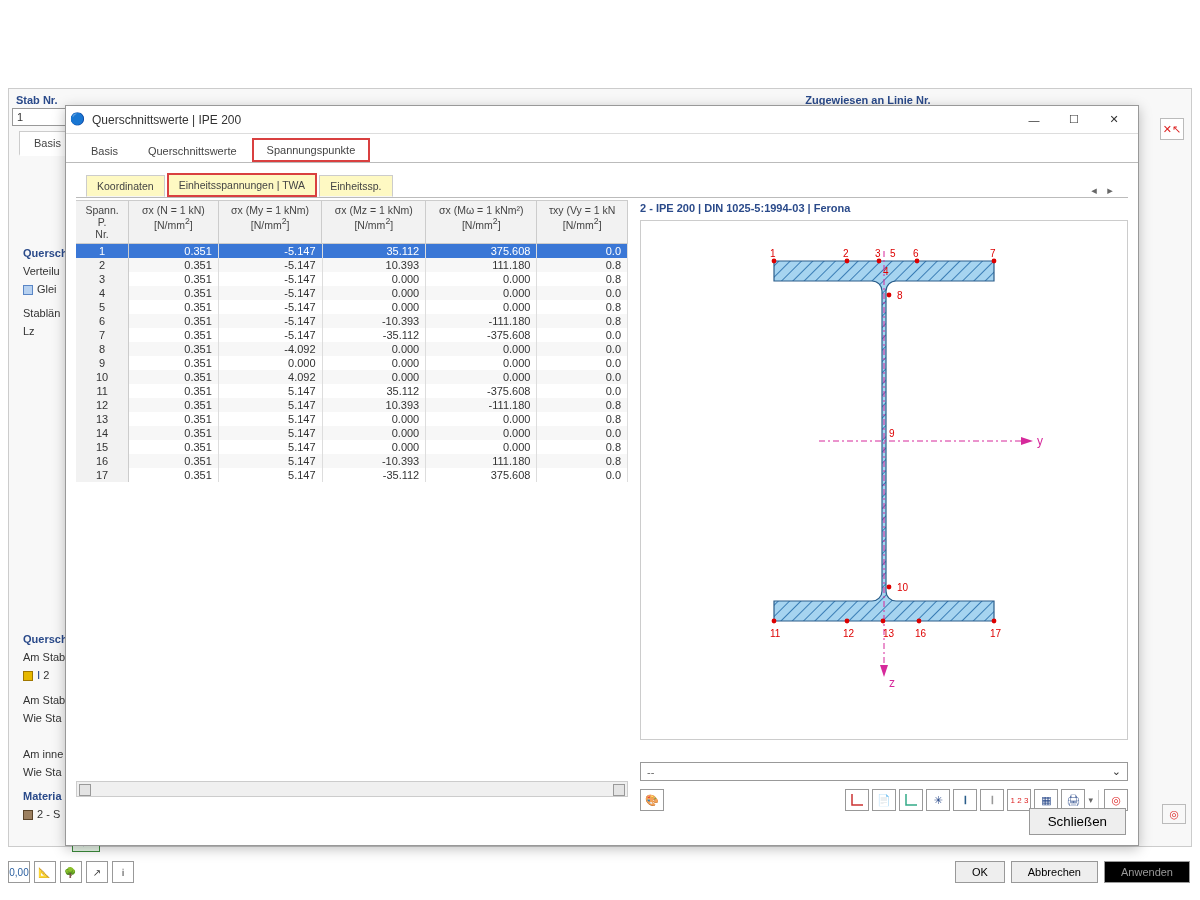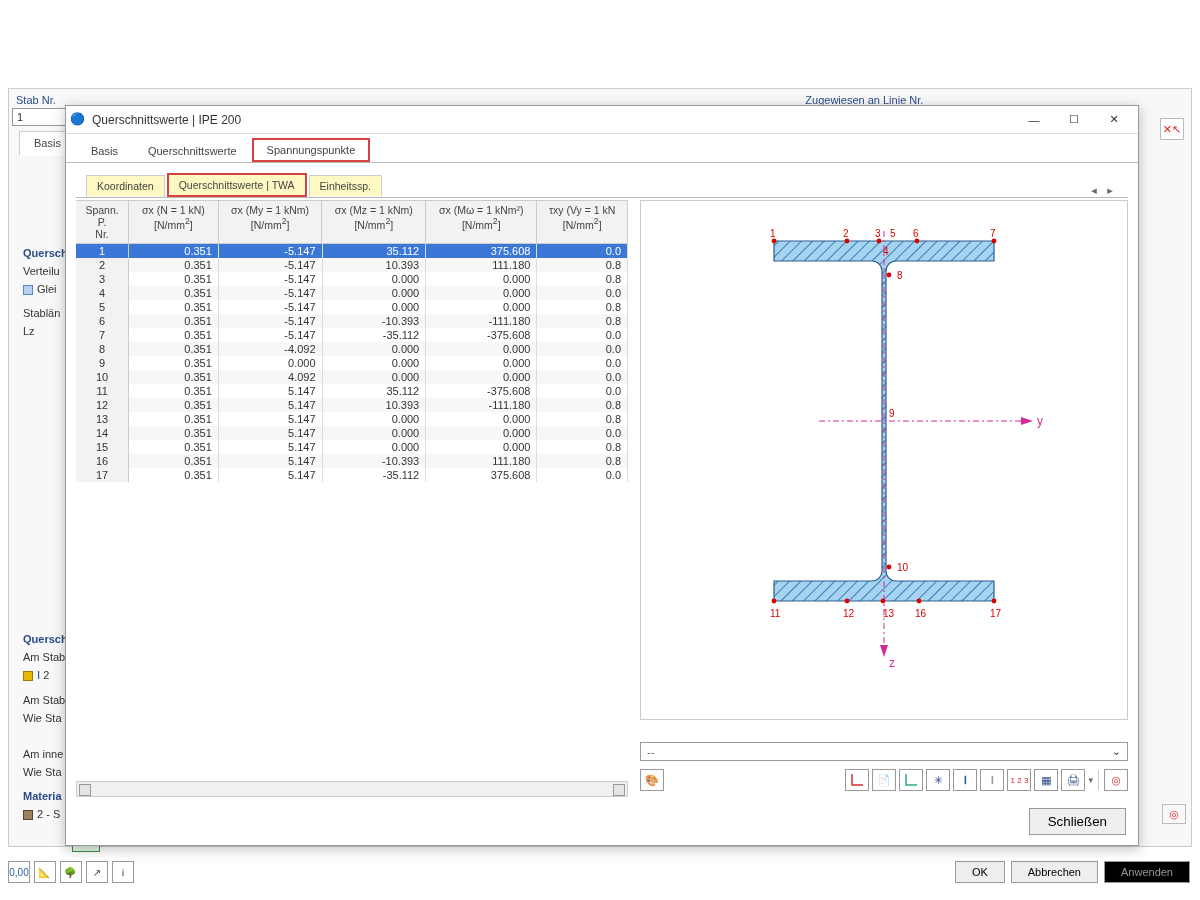--- a/index.html
+++ b/index.html
@@ -14,21 +14,21 @@
   color: #333;
 }
 .bg-window {
   position: absolute;
   top: 88px; left: 8px; right: 8px; bottom: 53px;
   border: 1px solid #ccc;
   background: #f8f8f8;
 }
 .bg-top-row { display: flex; gap: 8px; padding: 3px 3px; }
 .bg-top-col { flex: 1; }
-.bg-top-col .lbl { color: #2a4a8a; font-weight: 400; padding: 2px 4px; }
+.bg-top-col .lbl { color: #2a4a8a; font-weight: 700; padding: 2px 4px; }
 .bg-top-col .field {
   background: #fff; border: 1px solid #999; padding: 2px 4px;
 }
 .bg-left-labels {
   position: absolute; left: 14px; top: 158px;
 }
 .bg-left-labels .sect { color: #2a4a8a; font-weight: 600; margin-bottom: 6px; }
 .bg-left-labels .row { margin-bottom: 6px; }
 .bg-left-labels .sq { display: inline-block; width:10px; height:10px; margin-right:4px; vertical-align:middle; }
 
@@ -215,21 +215,21 @@
   </div>
 
   <div class="tabs-row">
     <div class="tab">Basis</div>
     <div class="tab">Querschnittswerte</div>
     <div class="tab highlight">Spannungspunkte</div>
   </div>
 
   <div class="tabs-row sub">
     <div class="tab nob">Koordinaten</div>
-    <div class="tab highlight">Querschnittswerte | TWA</div>
+    <div class="tab highlight">Einheitsspannungen | TWA</div>
     <div class="tab nob">Einheitssp.</div>
     <div class="scroll">
       <span>◂</span>
       <span>▸</span>
     </div>
   </div>
 
   <div class="content-split">
     <div class="table-pane">
       <div class="head-row" id="thead">
@@ -393,20 +393,21 @@
             <div class="dc cw2">5.147</div>
             <div class="dc cw3">-35.112</div>
             <div class="dc cw4">375.608</div>
             <div class="dc cw5">0.0</div>
           </div>
         </div>
       <div class="hscroll"></div>
     </div>
 
     <div class="right-pane">
+      <div class="right-title">2 - IPE 200 | DIN 1025-5:1994-03 | Ferona</div>
       <div class="diagram-box">
         <svg class="ipe-svg" width="330" height="500" viewBox="0 0 330 500">
           <defs>
             <pattern id="hatch" width="8" height="8" patternUnits="userSpaceOnUse" patternTransform="rotate(45)">
               <rect width="8" height="8" fill="#a6d4f0"></rect>
               <line x1="0" y1="0" x2="0" y2="8" stroke="#3a7db5" stroke-width="2"></line>
             </pattern>
           </defs>
 
           <path d="M55,20 h220 v20 h-98 a10,10 0 0 0 -10,10 v300 a10,10 0 0 0 10,10 h98 v20 h-220 v-20 h98 a10,10 0 0 0 10,-10 v-300 a10,10 0 0 0 -10,-10 h-98 z" fill="url(#hatch)" stroke="#2a5d8a" stroke-width="1.2"></path>

